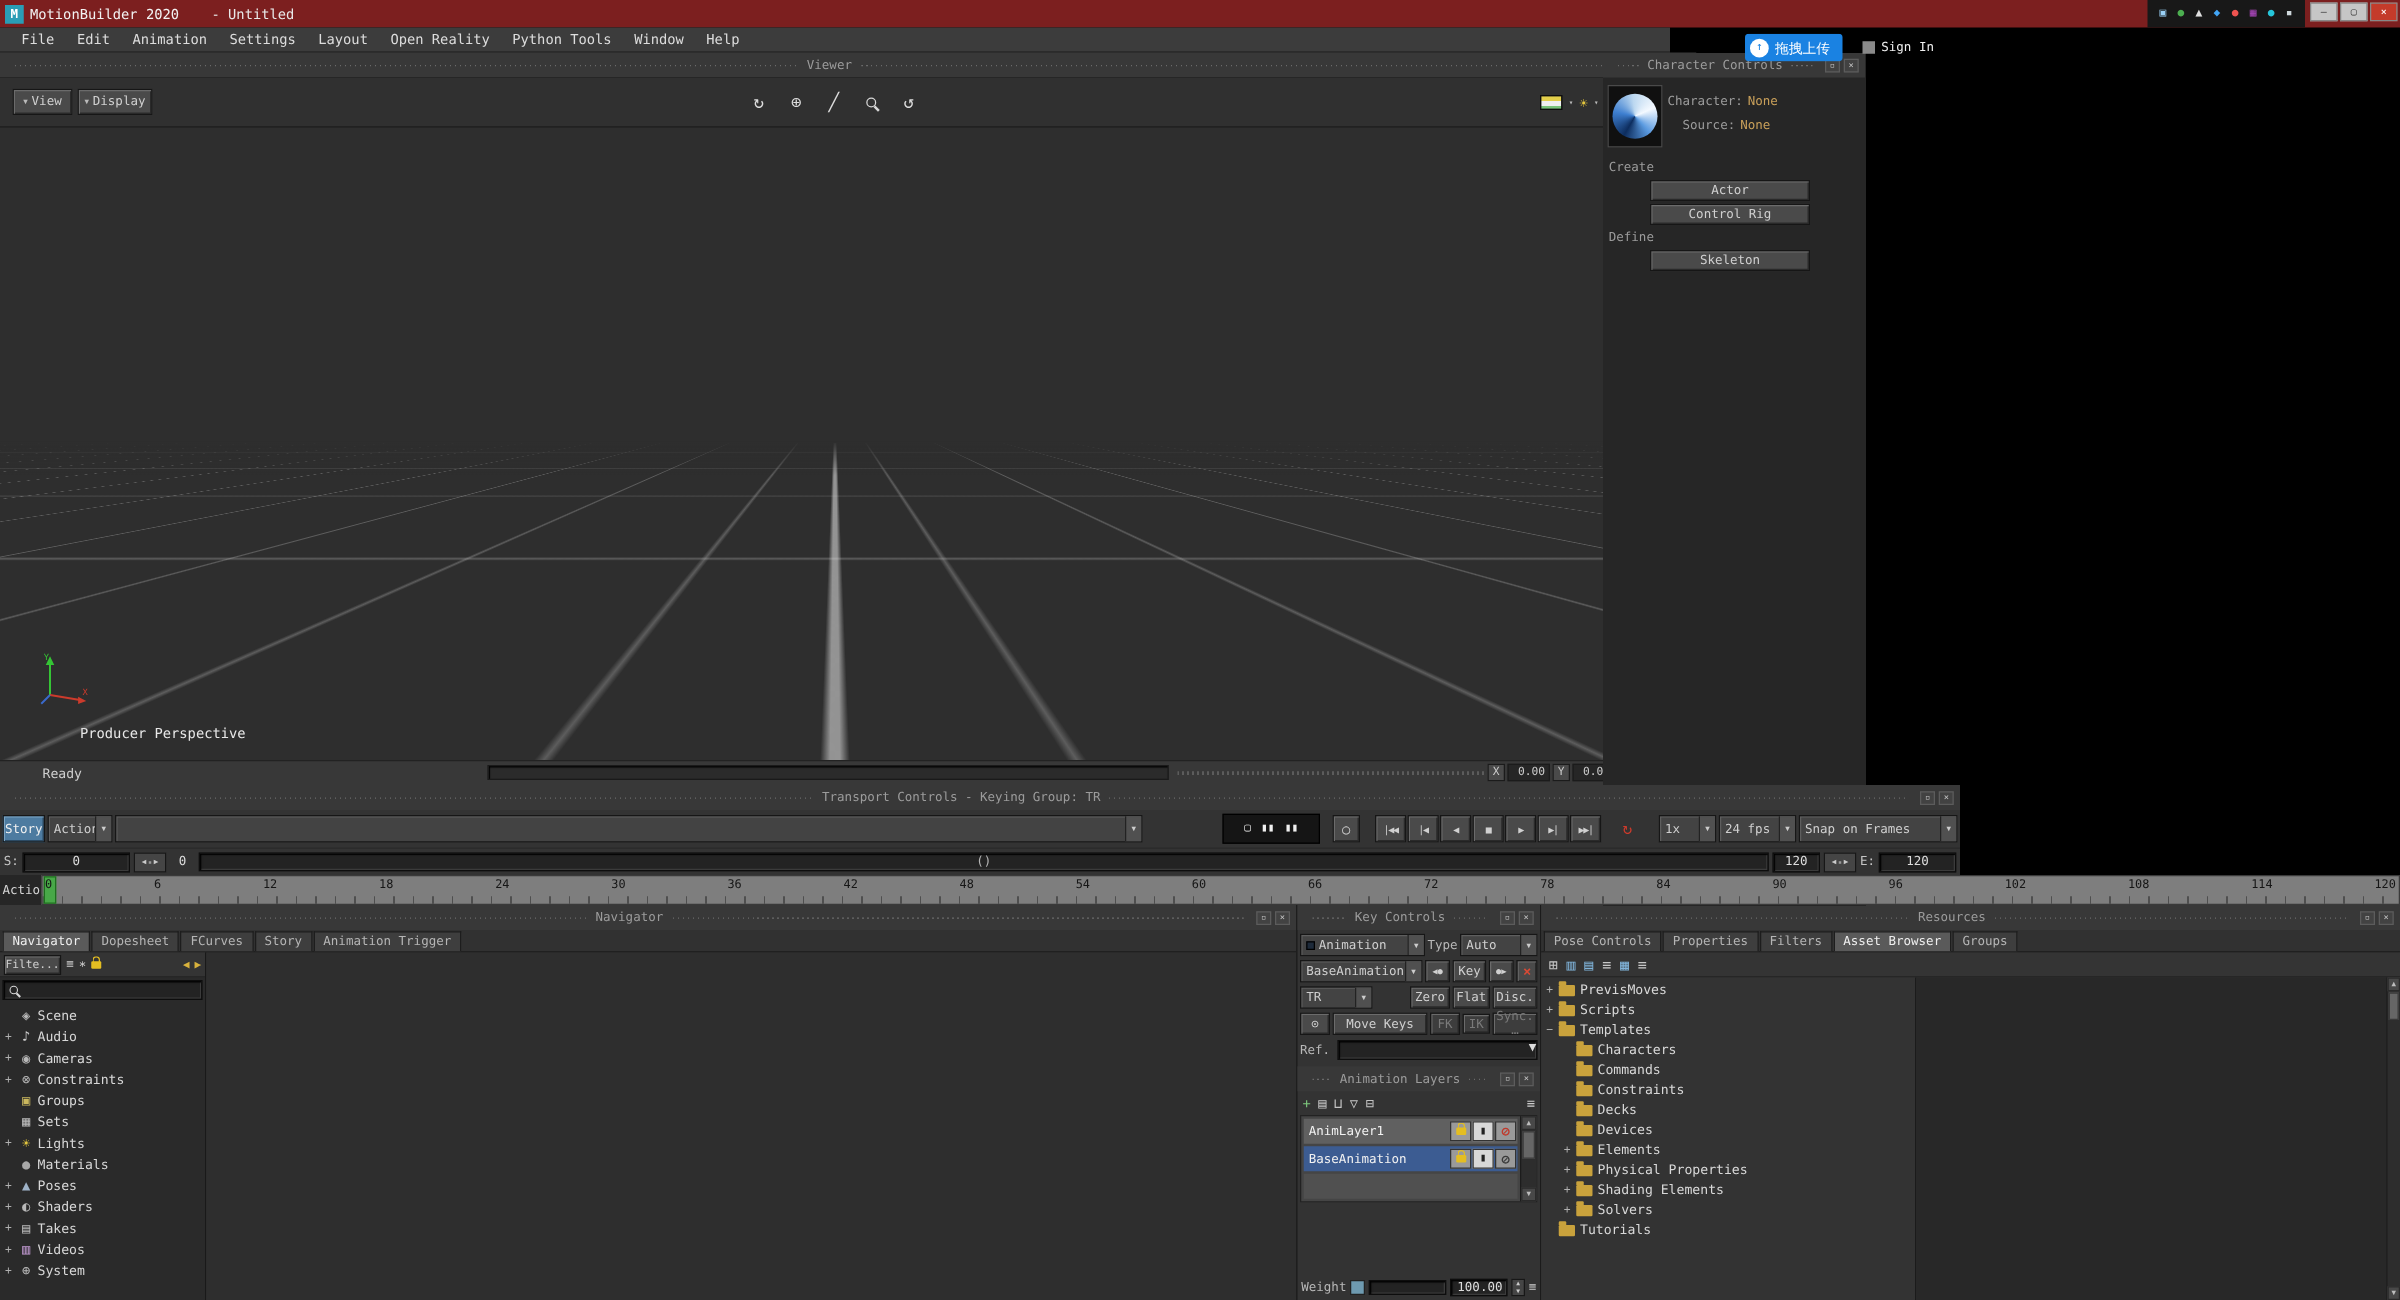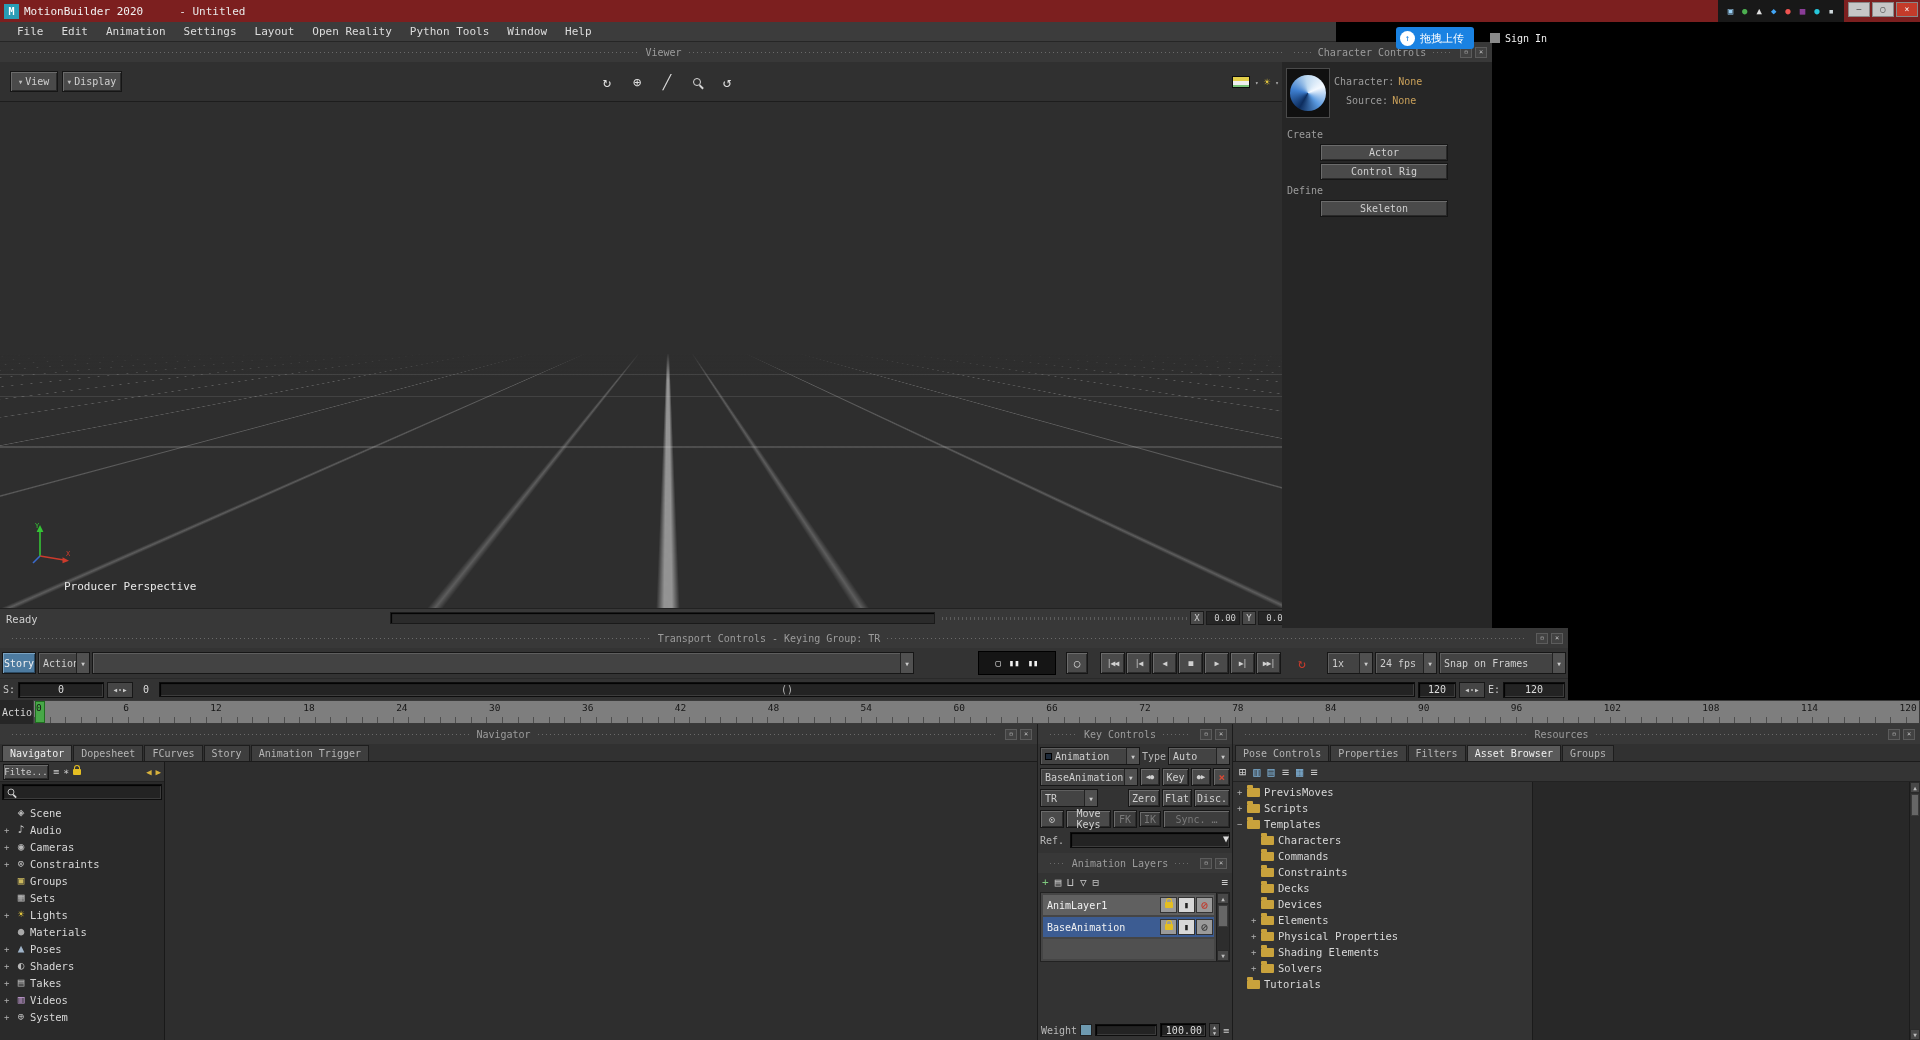--- a/index.html
+++ b/index.html
@@ -33,21 +33,21 @@
   .tab { background:#3e3e3e; border:1px solid #1d1d1d; border-bottom:none; color:#b5b5b5; font-size:10px; padding:2px 7px 2px 7px; height:16px; display:flex; align-items:center; }
   .tab.active { background:#5a5a5a; color:#efefef; }
   .tree-item { display:flex; align-items:center; height:17px; padding-left:4px; color:#d8d8d8; font-size:10.5px; white-space:nowrap; }
   .expander { width:10px; color:#b0b0b0; font-size:9px; flex:0 0 10px; }
   .tree-ico { width:14px; font-size:11px; flex:0 0 14px; text-align:center; margin-right:2px; }
 
   
   #titlebar { left:0; top:0; width:1920px; height:22px; background:#7c1f1f; display:flex; align-items:center; padding-left:4px; }
   #app-icon { width:15px; height:15px; background:#2a9db5; color:#fff; font-size:10px; font-weight:bold; display:flex; align-items:center; justify-content:center; margin-right:5px; }
   #titlebar .t-title { color:#f2f2f2; font-size:11px; }
-  #titlebar .t-doc { color:#e8e8e8; font-size:11px; margin-left:36px; }
+  #titlebar .t-doc { color:#e8e8e8; font-size:11px; margin-left:26px; }
   #tray { position:absolute; right:76px; top:0; height:22px; background:#181818; display:flex; align-items:center; padding:0 10px; gap:9px; }
   .tray-ico { font-size:9px; }
   #winbtns { position:absolute; right:2px; top:2px; display:flex; gap:2px; }
   .winbtn { width:22px; height:15px; background:#c6c6c6; color:#333; font-size:8px; display:flex; align-items:center; justify-content:center; border:1px solid #888; }
   .winbtn.close { background:#c43b2a; color:#fff; }
 
   
   #menubar { left:0; top:22px; width:1336px; height:20px; background:#3c3c3c; display:flex; align-items:center; padding-left:8px; border-bottom:1px solid #262626; }
   .menu-item { padding:0 9px; color:#ddd; font-size:11px; }
 
@@ -76,21 +76,21 @@
     background-image:
       linear-gradient(90deg, transparent 2999px, rgba(230,230,230,.55) 2999px 3001px, transparent 3001px),
       repeating-linear-gradient(90deg, rgba(200,200,200,.30) 0 1px, transparent 1px 54px),
       repeating-linear-gradient(rgba(200,200,200,.30) 0 1px, transparent 1px 54px);
     transform: perspective(300px) rotateX(83deg); transform-origin:50% 0; }
   #horizon-fade { position:absolute; left:0; right:0; top:244px; height:34px; background:linear-gradient(#2e2e2e 20%, rgba(46,46,46,0)); }
   #persp-label { position:absolute; left:64px; top:478px; color:#e8e8e8; font-size:11px; }
   #gizmo { position:absolute; left:28px; top:418px; }
 
   #statusbar { left:0; top:608px; width:1336px; height:20px; background:#383838; border-top:1px solid #222; display:flex; align-items:center; padding:0 6px; }
-  #status-text { color:#cfcfcf; font-size:10.5px; }
+  #status-text { color:#cfcfcf; font-size:10.5px;margin-left:28px; }
   #prog-strip { position:absolute; left:390px; top:612px; width:545px; height:12px; background:#2b2b2b; border:1px solid #1a1a1a; box-shadow:inset 1px 1px 1px #000; }
   #dot-strip { position:absolute; left:942px; top:617px; width:246px; height:3px; background-image:repeating-linear-gradient(90deg,#5c5c5c 0 1px, transparent 1px 4px); }
   #coords { position:absolute; left:1190px; top:611px; display:flex; gap:2px; align-items:center; }
   .coord-l { width:14px; height:14px; background:#4a4a4a; border:1px solid #1b1b1b; color:#ccc; font-size:9px; display:flex; align-items:center; justify-content:center; }
   .coord-v { width:34px; height:14px; background:#262626; border:1px solid #1b1b1b; color:#ccc; font-size:9px; display:flex; align-items:center; justify-content:flex-end; padding-right:3px; }
 
   
   #right-toolbar { left:1336px; top:62px; width:21px; height:546px; background:#333; border-left:1px solid #1d1d1d; display:flex; flex-direction:column; padding-top:4px; }
   .rt { height:31px; display:flex; align-items:center; justify-content:center; font-size:13px; }
   .rt.txt { font-size:8px; }
@@ -686,21 +686,21 @@
     <span style="flex:1"></span>
     <button class="btn" style="width:32px;height:18px">Zero</button>
     <button class="btn" style="width:30px;height:18px">Flat</button>
     <button class="btn" style="width:36px;height:18px">Disc.</button>
   </div>
   <div class="k-row">
     <button class="btn" style="width:24px;height:18px">⊙</button>
     <button class="btn" style="flex:1;height:18px">Move Keys</button>
     <button class="btn dim" style="width:24px;height:18px">FK</button>
     <button class="btn dim" style="width:22px;height:16px">IK</button>
-    <button class="btn dim" style="width:67px;height:18px">Sync. …</button>
+    <button class="btn dim" style="width:36px;height:18px">Sync. …</button>
   </div>
   <div class="k-row">
     <span class="k-label" style="width:28px">Ref.</span>
     <div class="inp" style="flex:1;height:16px;position:relative">
       <span class="dd-caret" style="position:absolute;right:0;top:0;height:14px">▼</span>
     </div>
   </div>
   <div class="phead" style="margin-top:4px">
     <span class="dots"></span>
     <span class="ptitle">Animation Layers</span>

